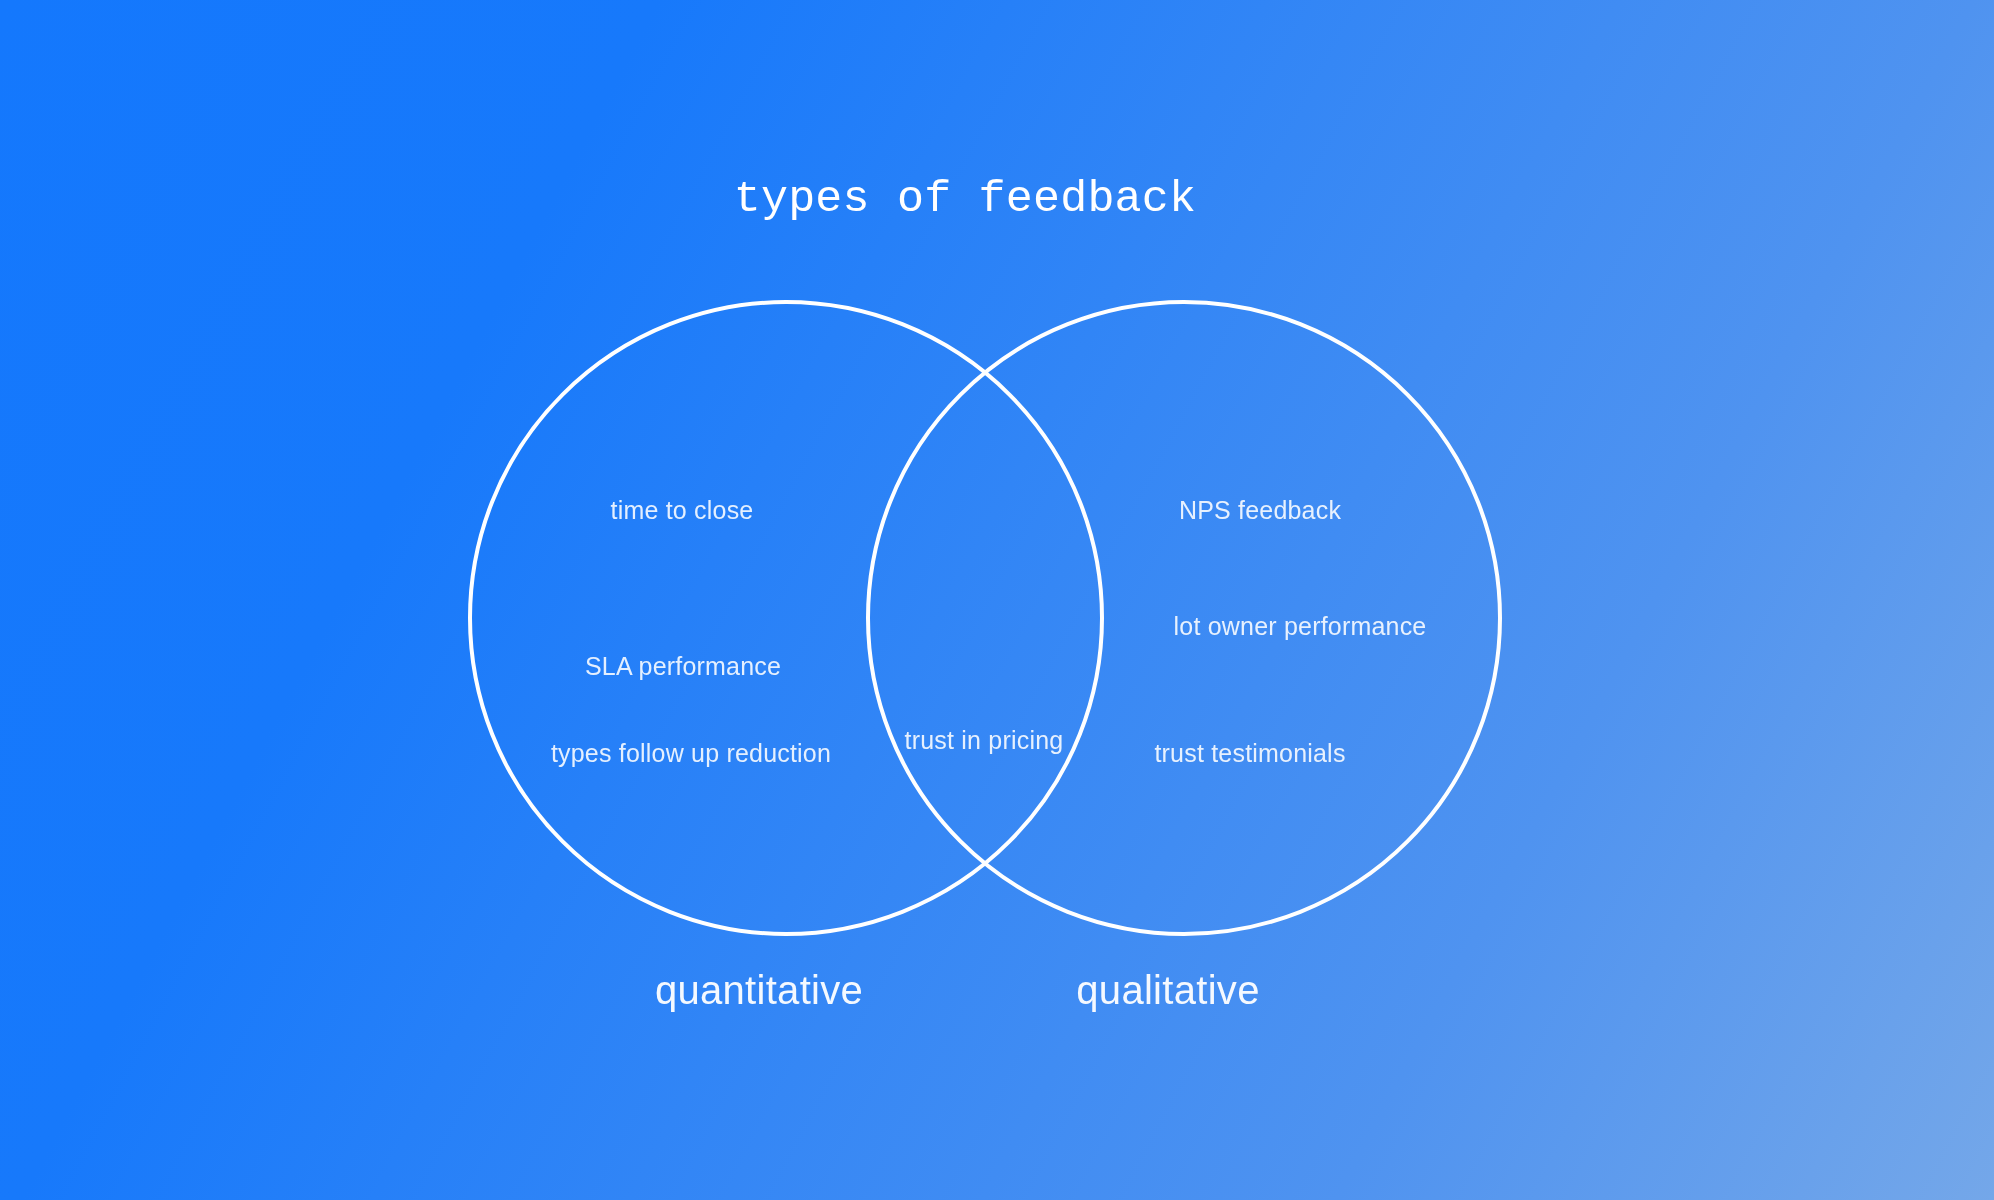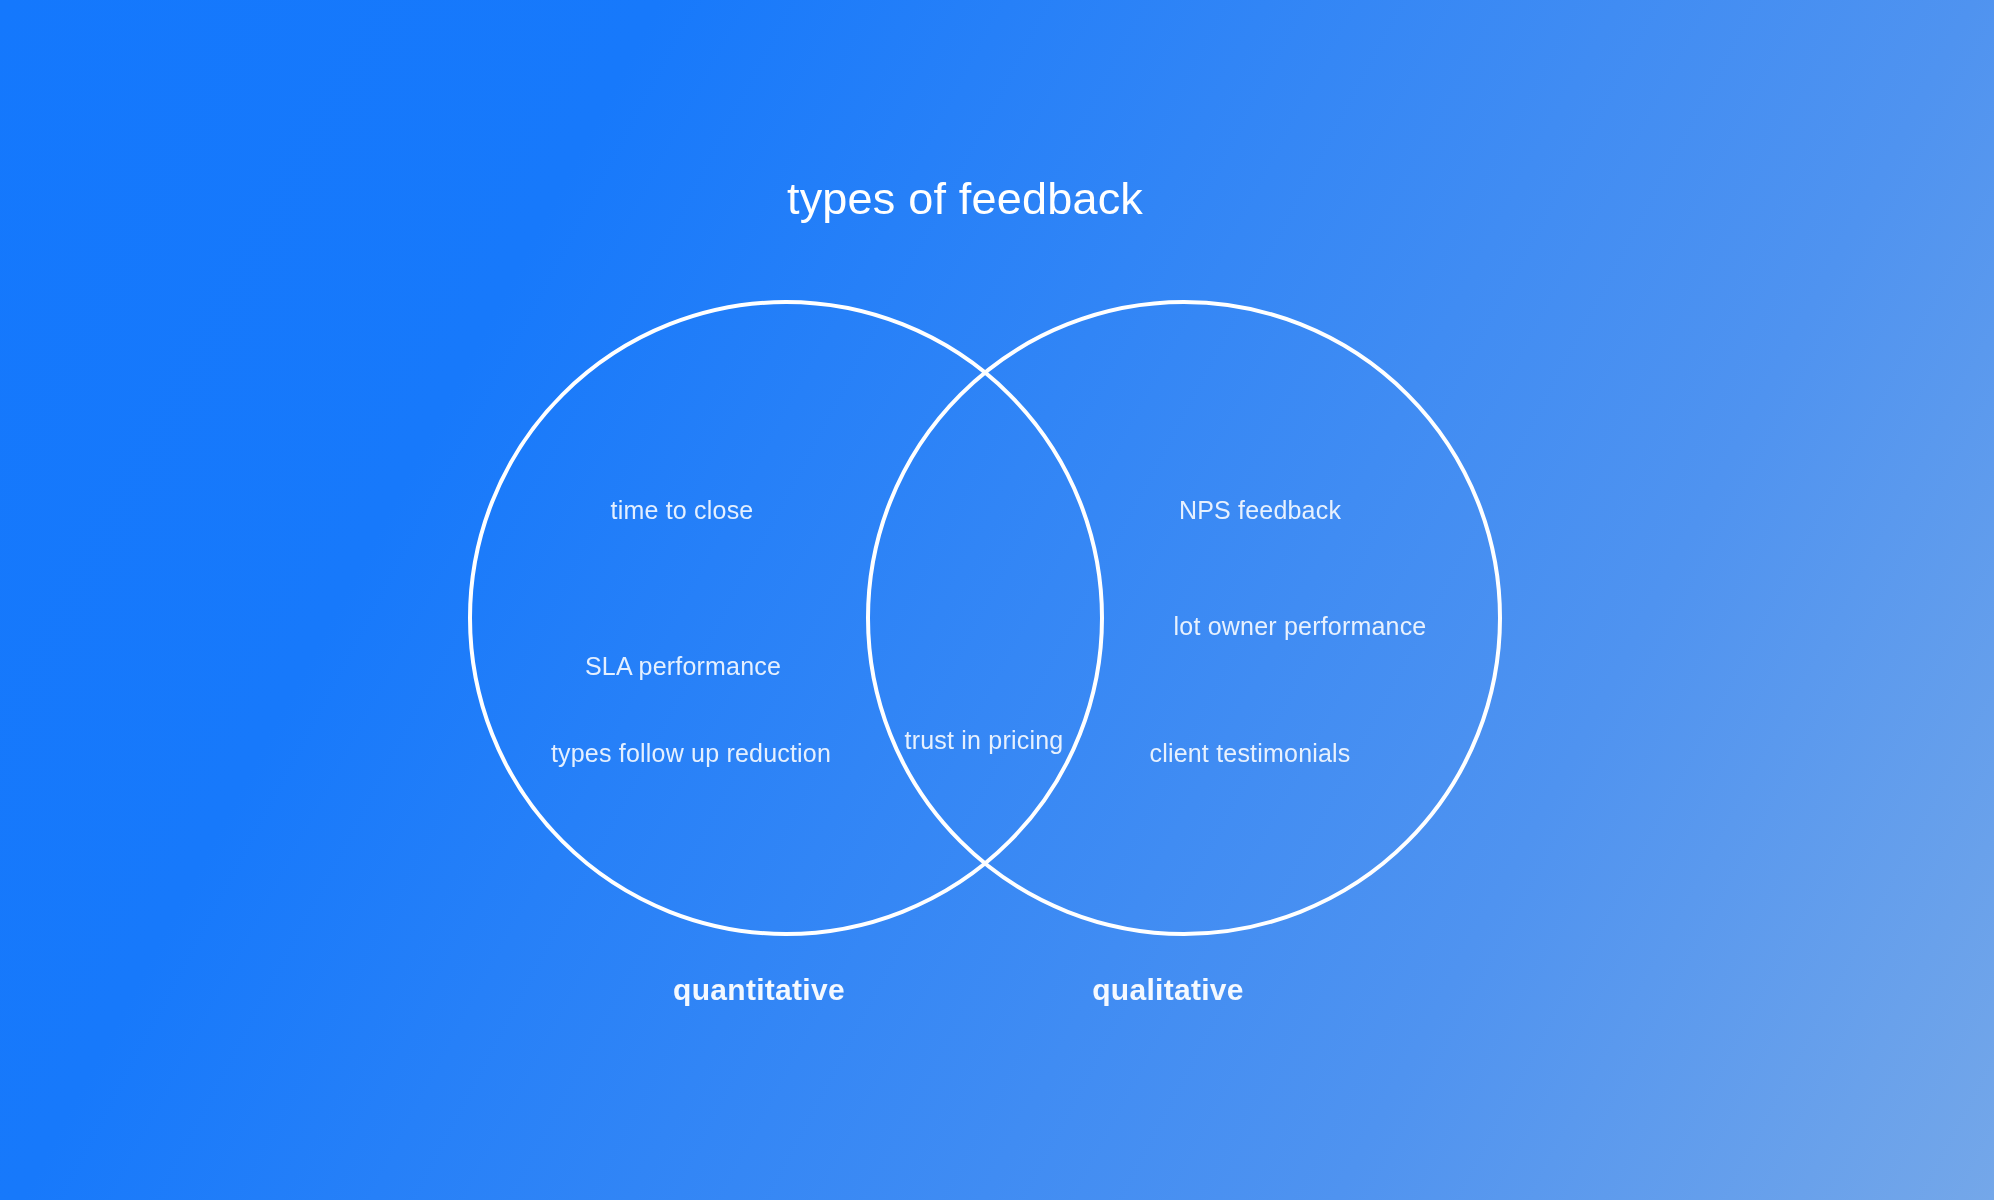--- a/index.html
+++ b/index.html
@@ -25,41 +25,42 @@
   .page-title {
     position: absolute;
     left: 965px;
     top: 199px;
     transform: translate(-50%, -50%);
     font-size: 45px;
     font-weight: 500;
     color: #FFFFFF;
     white-space: nowrap;
     letter-spacing: 0.2px;
+    font-family: Liberation Mono, monospace;
   }
   .item {
     position: absolute;
     transform: translate(-50%, -50%);
     font-size: 25px;
     font-weight: 400;
     color: rgba(255, 255, 255, 0.88);
     white-space: nowrap;
     text-align: center;
     letter-spacing: 0.2px;
   }
   .overlap-item {
     white-space: normal;
     width: 172px;
     line-height: 1.32;
   }
   .set-label {
     position: absolute;
     transform: translate(-50%, -50%);
-    font-size: 30px;
-    font-weight: 700;
+    font-size: 40px;
+    font-weight: 400;
     color: rgba(255, 255, 255, 0.95);
     white-space: nowrap;
     letter-spacing: 0.3px;
   }
   
   .pos-left-0  { left: 682px;  top: 510px; }
   .pos-left-1  { left: 683px;  top: 626px; margin-top: 40px; }
   .pos-left-2  { left: 691px;  top: 753px; }
   .pos-mid-0   { left: 984px;  top: 494px; }
   .pos-mid-1   { left: 985px;  top: 611px; }
@@ -83,18 +84,18 @@
   <div class="page-title">types of feedback</div>
 
   <div class="item pos-left-0">time to close</div>
   <div class="item pos-left-1">SLA performance</div>
   <div class="item pos-left-2">types follow up reduction</div>
 
   <div class="item overlap-item pos-mid-2">trust in pricing</div>
 
   <div class="item pos-right-0">NPS feedback</div>
   <div class="item pos-right-1">lot owner performance</div>
-  <div class="item pos-right-2">client testimonials</div>
+  <div class="item pos-right-2">trust testimonials</div>
 
   <div class="set-label pos-label-left">quantitative</div>
   <div class="set-label pos-label-right">qualitative</div>
 
 </div>
 
 </body></html>

